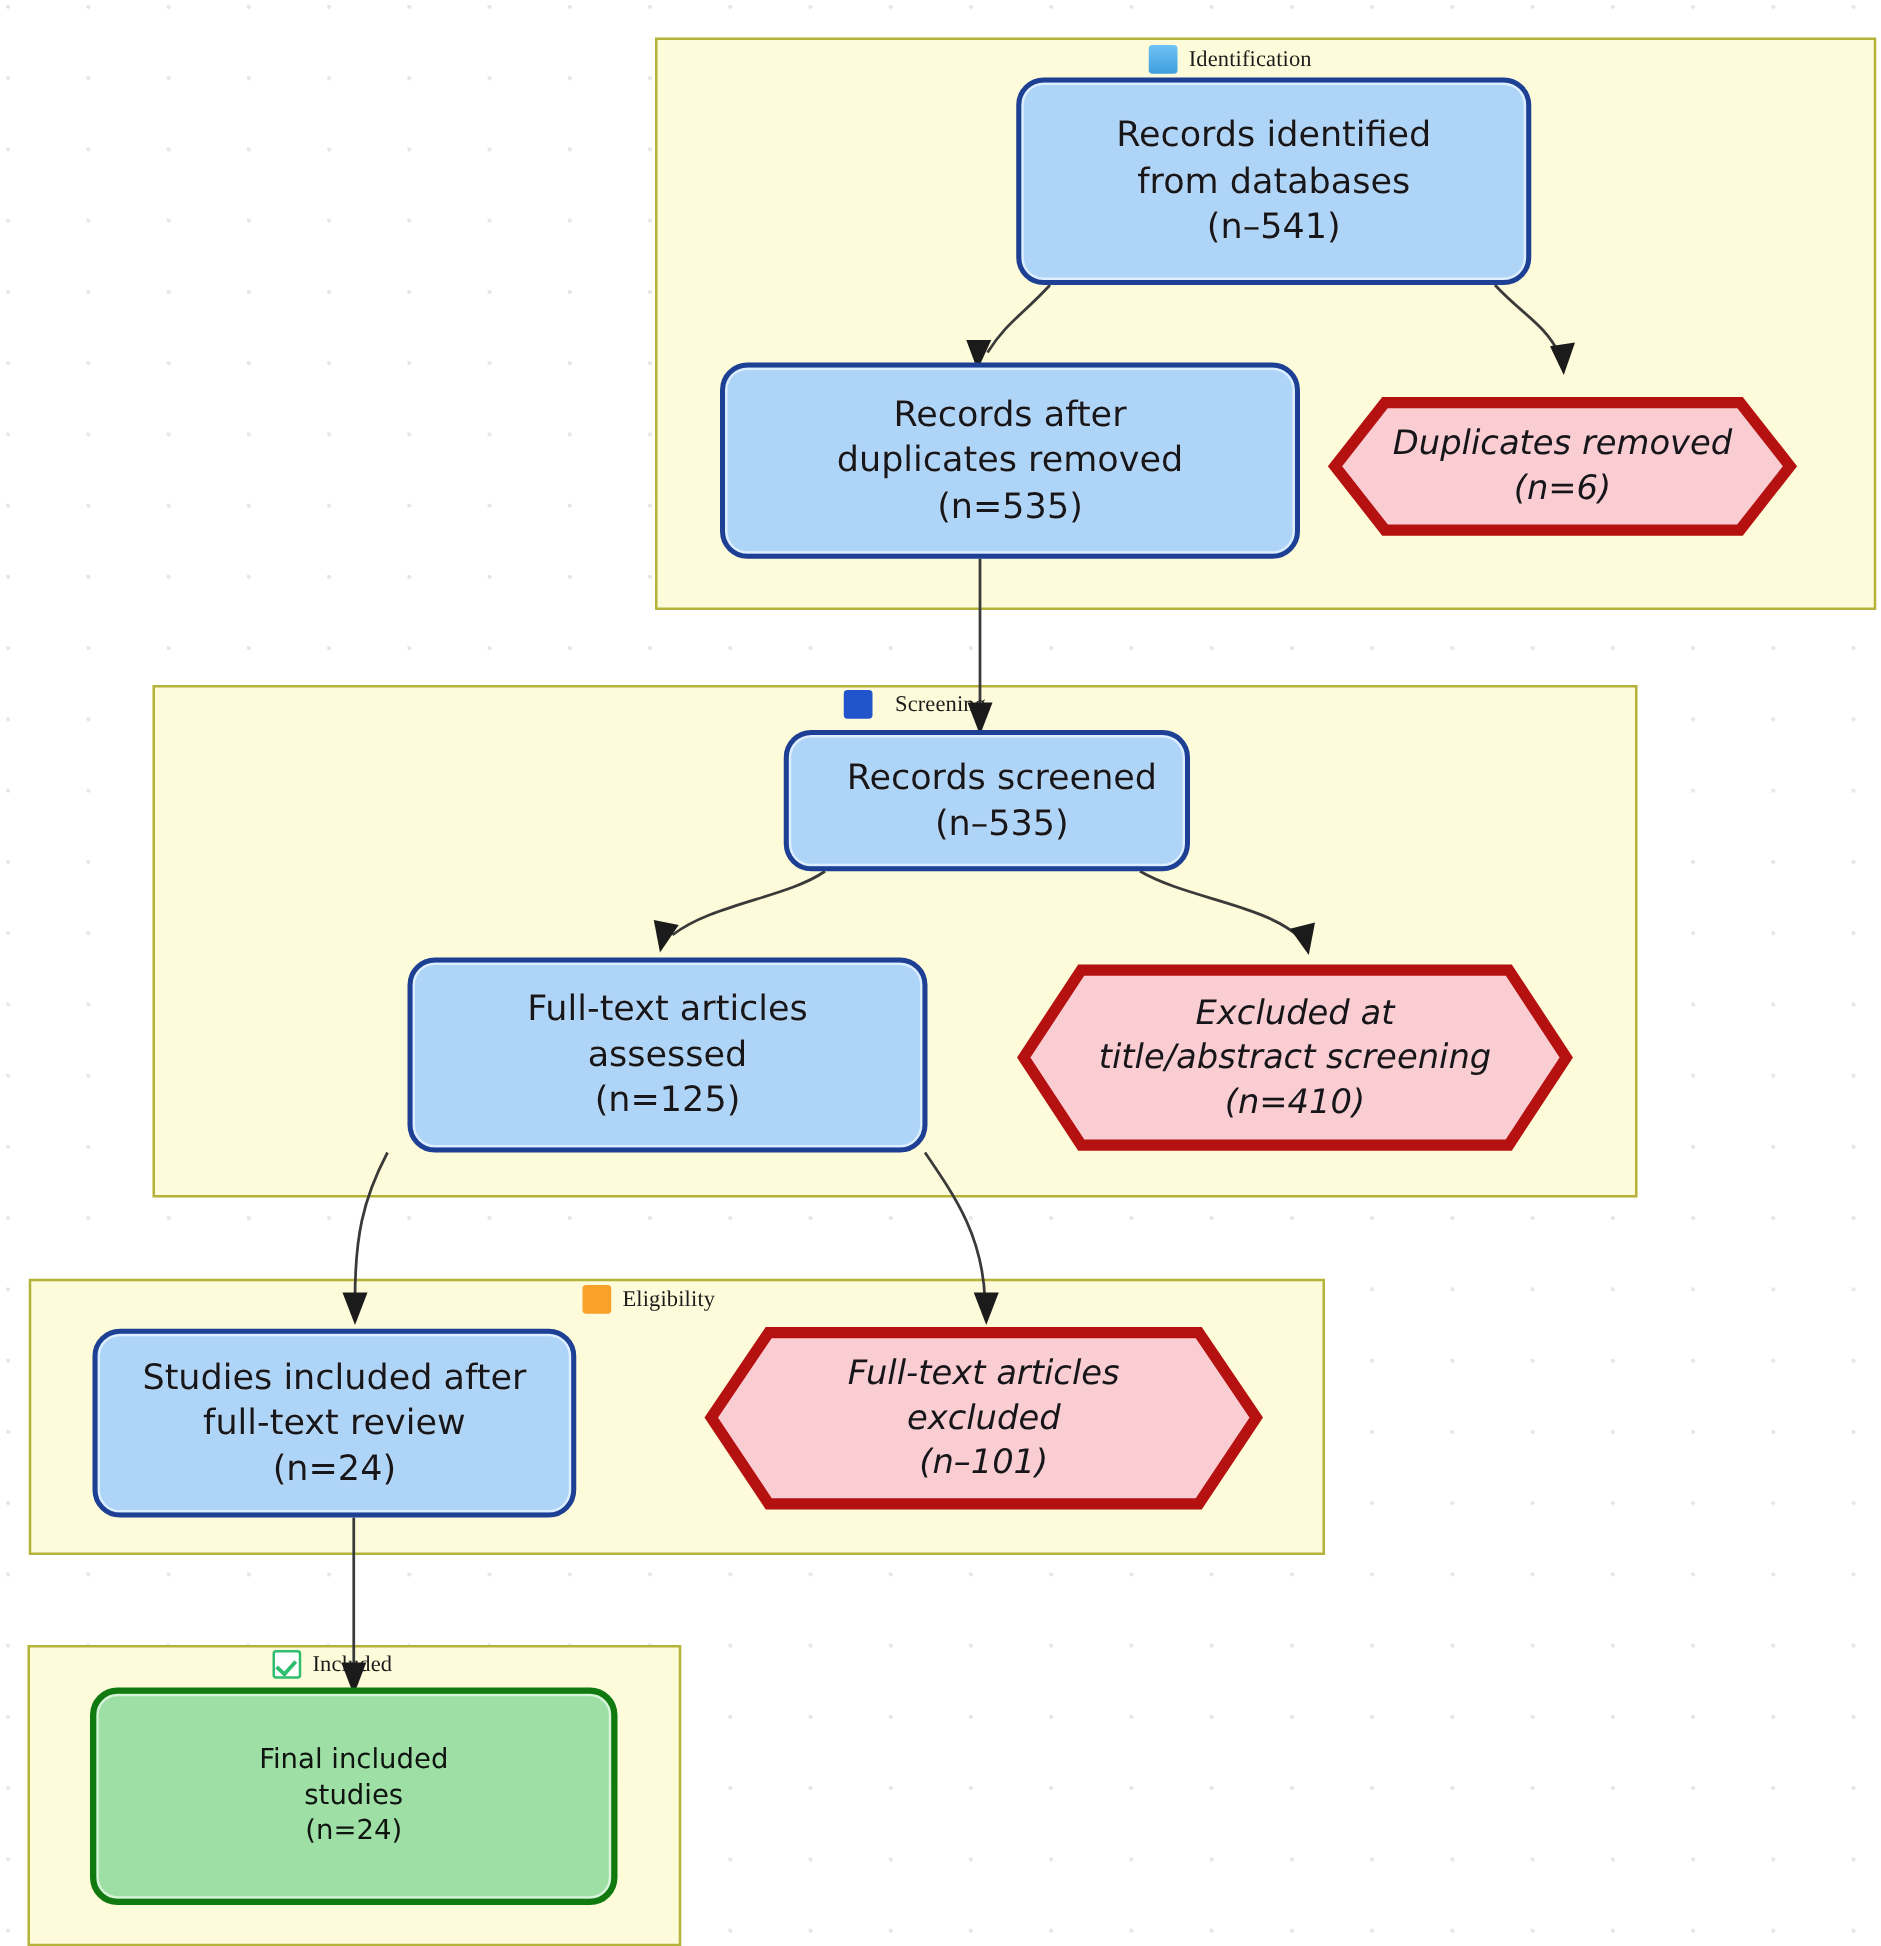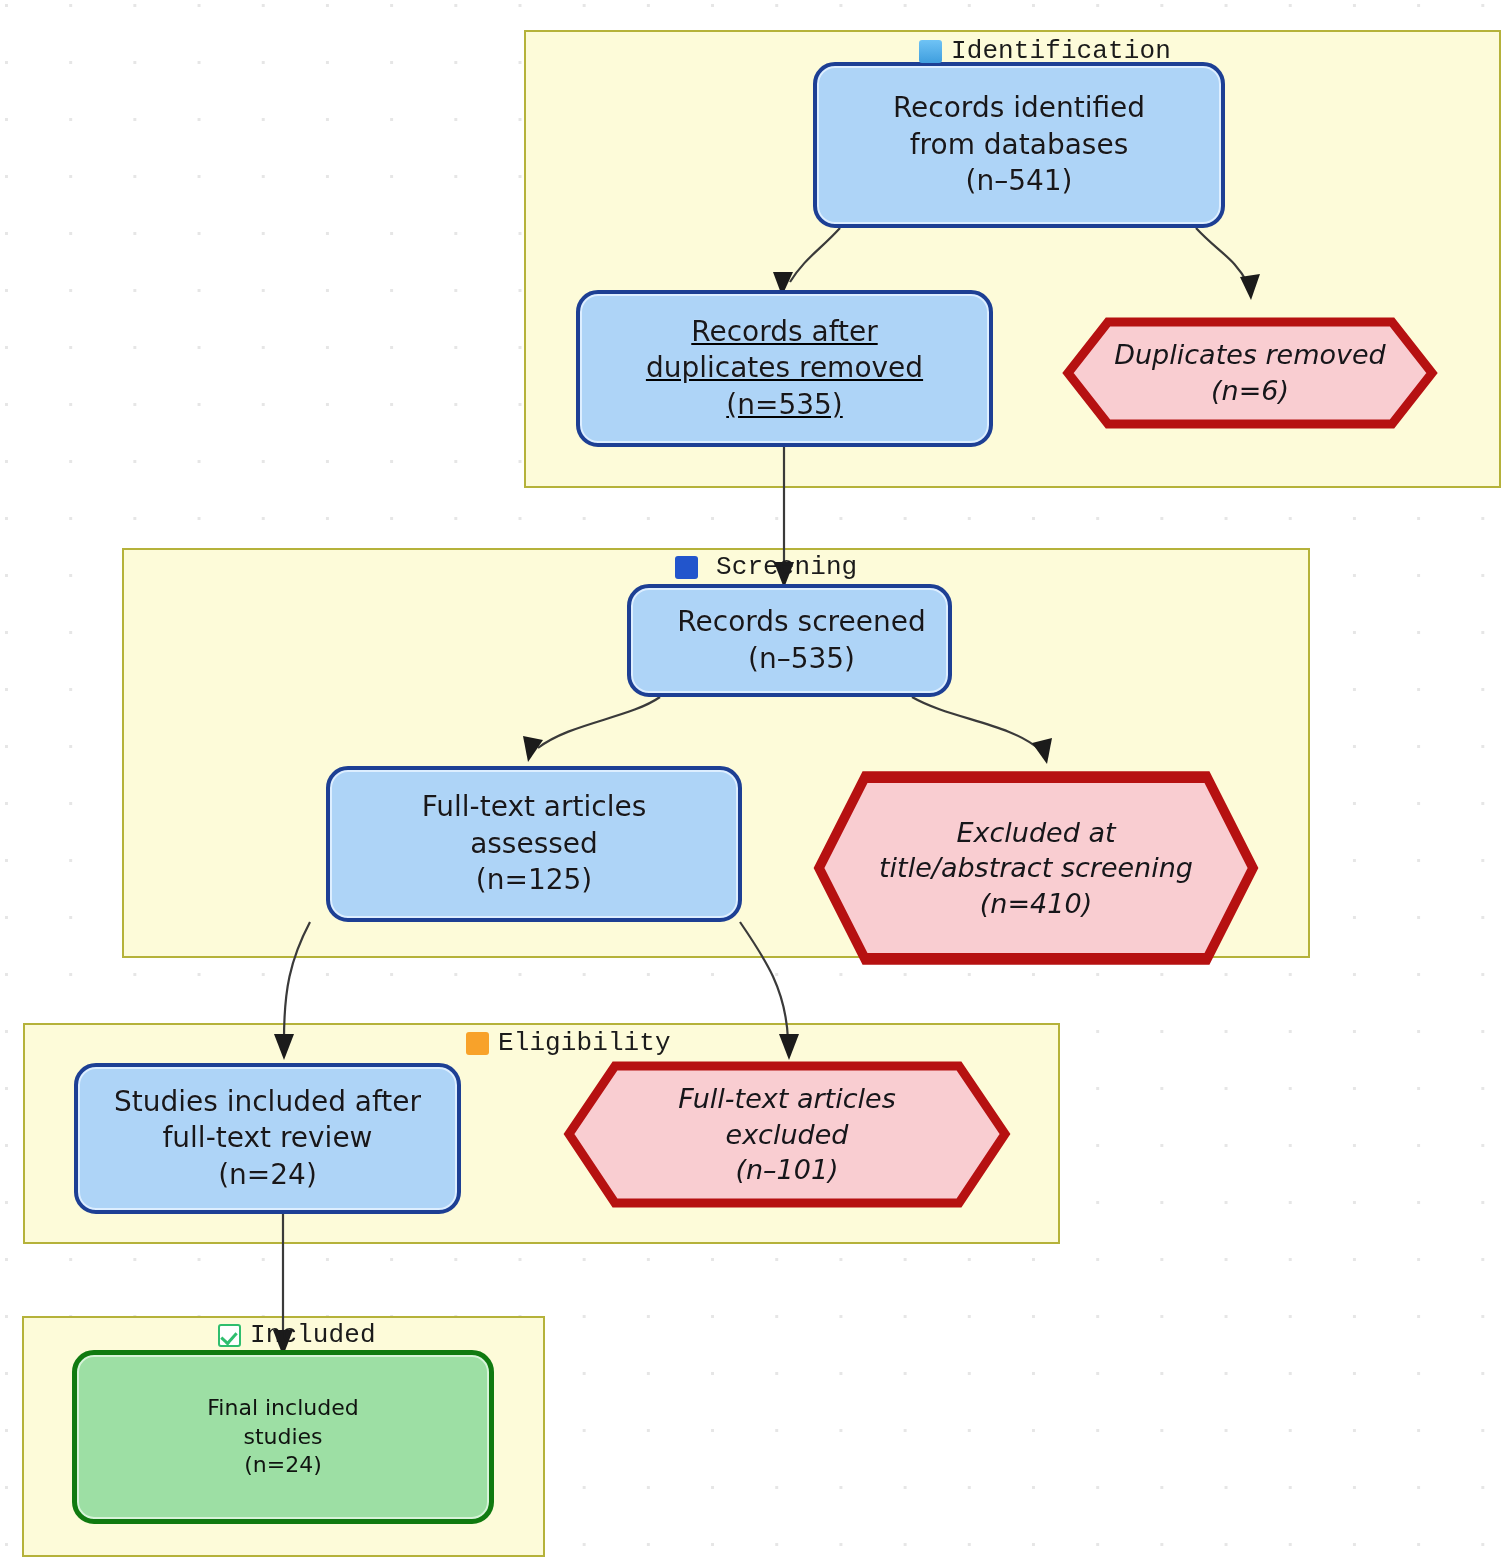--- a/index.html
+++ b/index.html
@@ -58,23 +58,23 @@
     position: absolute;
     left: 4px;
     top: 3px;
     width: 7px;
     height: 12px;
     border: solid #2fbe6e;
     border-width: 0 3px 3px 0;
     transform: rotate(42deg);
   }
   .stage-label .label-text {
-    font-size: 26px;
+    font-size: 18px;
     color: #1b1b1b;
-    font-family: Liberation Mono, monospace;
+    font-family: Liberation Serif, serif;
     letter-spacing: 0.1px;
     text-align: right;
   }
 
   
   .node {
     position: absolute;
     box-sizing: border-box;
     display: flex;
     flex-direction: column;
@@ -226,21 +226,21 @@
     <span class="swatch checkbox-green"></span>
     <span class="label-text">Included</span>
   </div>
 
   <div class="node box-blue" style="left:813px; top:62px; width:412px; height:166px;">
     <span class="line">Records identified</span>
     <span class="line">from databases</span>
     <span class="line">(n–541)</span>
   </div>
 
-  <div class="node box-blue" style="left:576px; top:290px; width:417px; height:157px;text-decoration:underline;">
+  <div class="node box-blue" style="left:576px; top:290px; width:464px; height:157px;">
     <span class="line">Records after</span>
     <span class="line">duplicates removed</span>
     <span class="line">(n=535)</span>
   </div>
 
   <div class="hex-wrap" style="left:1064px; top:318px; width:372px; height:110px;">
     <svg viewBox="0 0 372 110" preserveAspectRatio="none">
       <polygon points="44,4 328,4 368,55 328,106 44,106 4,55" fill="#f9cdd1" stroke="#b61111" stroke-width="9" stroke-linejoin="miter"></polygon>
     </svg>
     <div class="hex-text">
@@ -253,21 +253,21 @@
     <span class="line">Records screened</span>
     <span class="line">(n–535)</span>
   </div>
 
   <div class="node box-blue" style="left:326px; top:766px; width:416px; height:156px;">
     <span class="line">Full-text articles</span>
     <span class="line">assessed</span>
     <span class="line">(n=125)</span>
   </div>
 
-  <div class="hex-wrap" style="left:815px; top:772px; width:442px; height:192px;">
+  <div class="hex-wrap" style="left:815px; top:772px; width:442px; height:148px;">
     <svg viewBox="0 0 442 148" preserveAspectRatio="none">
       <polygon points="50,4 392,4 438,74 392,144 50,144 4,74" fill="#f9cdd1" stroke="#b61111" stroke-width="9" stroke-linejoin="miter"></polygon>
     </svg>
     <div class="hex-text">
       <span class="line">Excluded at</span>
       <span class="line">title/abstract screening</span>
       <span class="line">(n=410)</span>
     </div>
   </div>
 

